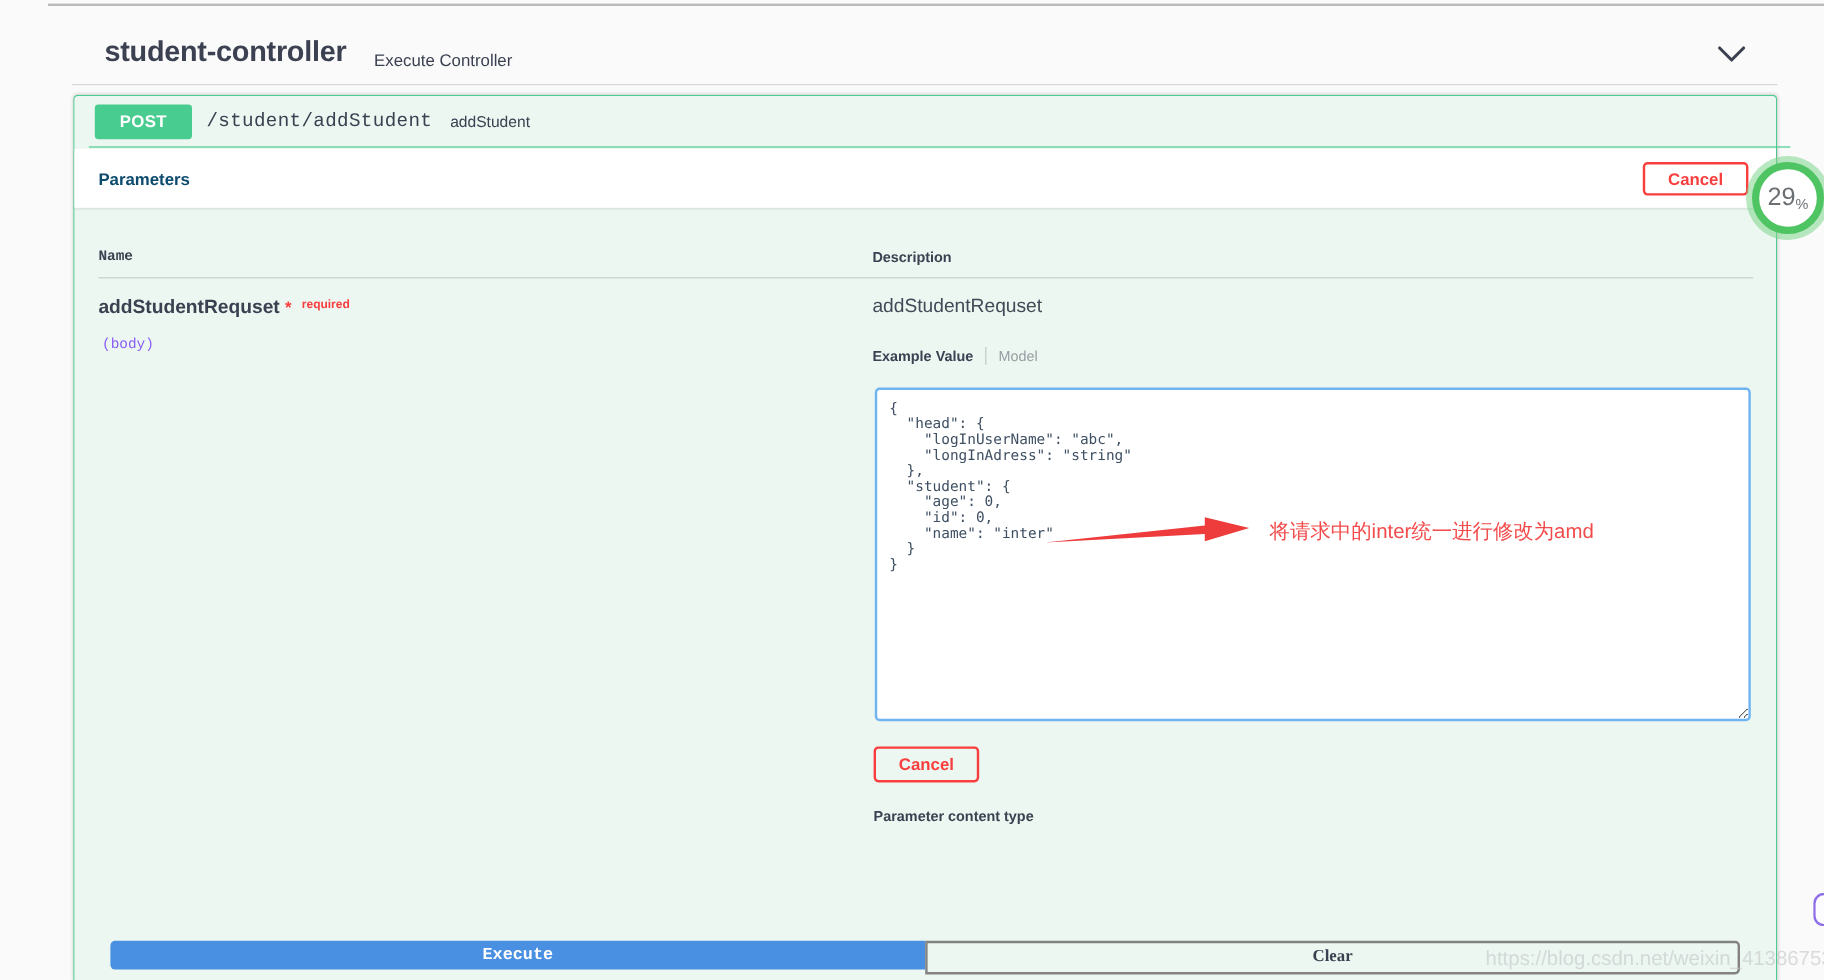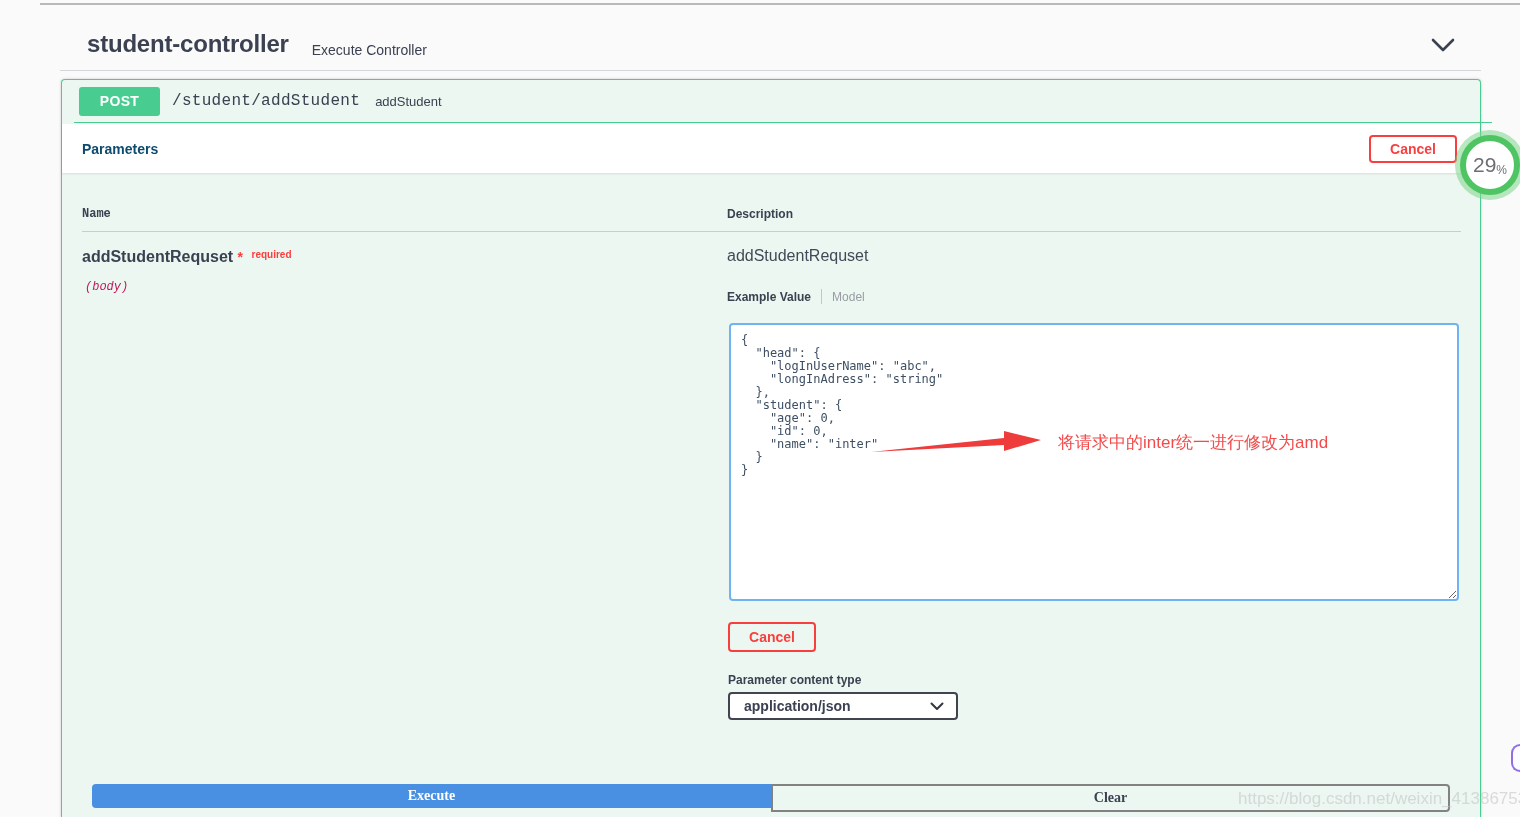--- a/index.html
+++ b/index.html
@@ -70,21 +70,21 @@
   
   .col-head { font-size:12px; font-weight:bold; color:#3b4151; }
   .col-head-name { left:20px; top:127px;font-family:Liberation Mono, monospace; }
   .col-head-desc { left:665px; top:127px; }
   .col-underline { left:20px; top:151px; width:1379px; height:1px; background:#c9ccd0; }
 
   
   .param-name { left:20px; top:168px; font-size:16px; font-weight:bold; color:#3b4151; }
   .param-star { color:#f93e3e; font-weight:bold; font-size:14px; }
   .param-required { color:#f93e3e; font-size:10px; font-weight:bold; position:relative; top:-4px; margin-left:4px; }
-  .param-in { left:23px; top:200px; font-size:12px; color:#be185d; font-style:italic; font-family:"Liberation Mono","DejaVu Sans Mono",monospace; }
+  .param-in { left:23px; top:200px; font-size:12px; color:#8b5cf6; font-family:"Liberation Mono","DejaVu Sans Mono",monospace; }
 
   
   .desc-title { left:665px; top:167px; font-size:16px; color:#414a56; }
   .tabs { left:665px; top:209px; display:flex; align-items:center; }
   .tab-example { font-size:12px; font-weight:bold; color:#3b4151; cursor:pointer; }
   .tab-sep { width:1px; height:15px; background:#c4c7ca; margin:0 10px; }
   .tab-model { font-size:12px; color:#999da2; cursor:pointer; }
 
   
   .body-textarea {
@@ -116,21 +116,21 @@
     display:flex; align-items:center; justify-content:space-between;
     padding:0 12px 0 14px; cursor:pointer;
   }
   .ct-value { font-size:14px; font-weight:bold; color:#3b4151; }
 
   
   .btn-execute {
     left:30px; top:704px; width:679px; height:24px;
     background:#4990e2; border:none; border-radius:4px 0 0 4px;
     color:#fff; font-size:14px; font-weight:bold;
-    font-family:Liberation Serif, serif; cursor:pointer;
+    font-family:Liberation Mono, monospace; cursor:pointer;
   }
   .btn-clear {
     left:709px; top:704px; width:679px; height:28px;
     background:transparent; border:2px solid #828282; border-radius:0 4px 4px 0;
     color:#3b4151; font-size:14px; font-weight:bold;
     font-family:Liberation Serif, serif; cursor:pointer;
   }
 
   
   .progress-badge {
@@ -216,26 +216,20 @@
 }</textarea>
 
   <svg class="abs anno-arrow" viewBox="0 0 250 30">
     <polygon points="9,24 142,10 142,3 179,12 142,23 142,17" fill="#ee3b3b"></polygon>
   </svg>
   <span class="abs anno-text">将请求中的inter统一进行修改为amd</span>
 
   <button class="abs btn-cancel2">Cancel</button>
 
   <span class="abs ct-label">Parameter content type</span>
-  <div class="abs ct-select">
-    <span class="ct-value">application/json</span>
-    <svg width="14" height="9" viewBox="0 0 14 9">
-      <polyline points="1.5,1.5 7,7 12.5,1.5" fill="none" stroke="#33363f" stroke-width="2" stroke-linecap="round" stroke-linejoin="round"></polyline>
-    </svg>
-  </div>
 
   <button class="abs btn-execute">Execute</button>
   <button class="abs btn-clear">Clear</button>
 
 </div>
 
 <div class="abs progress-badge">
   <span class="progress-num">29</span>
   <span class="progress-unit">%</span>
 </div>

